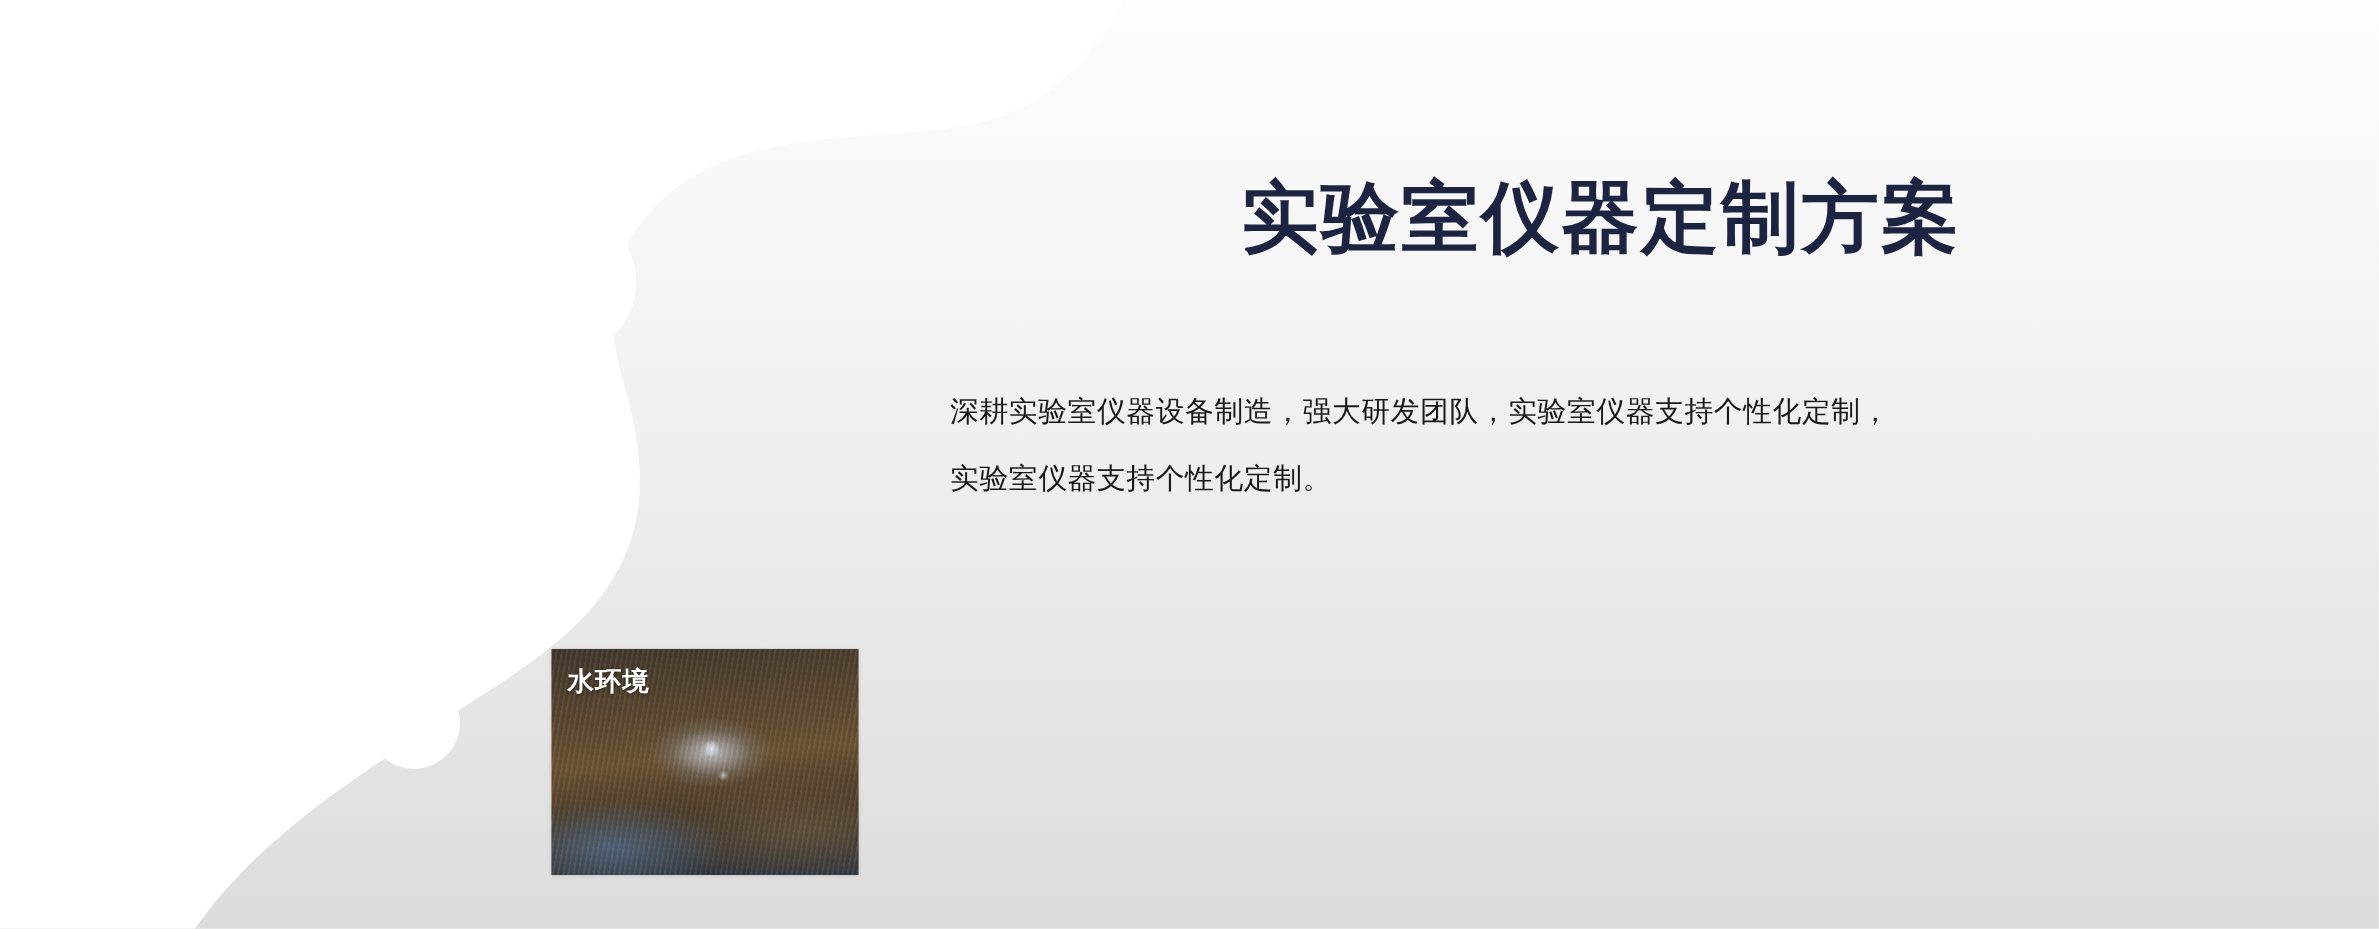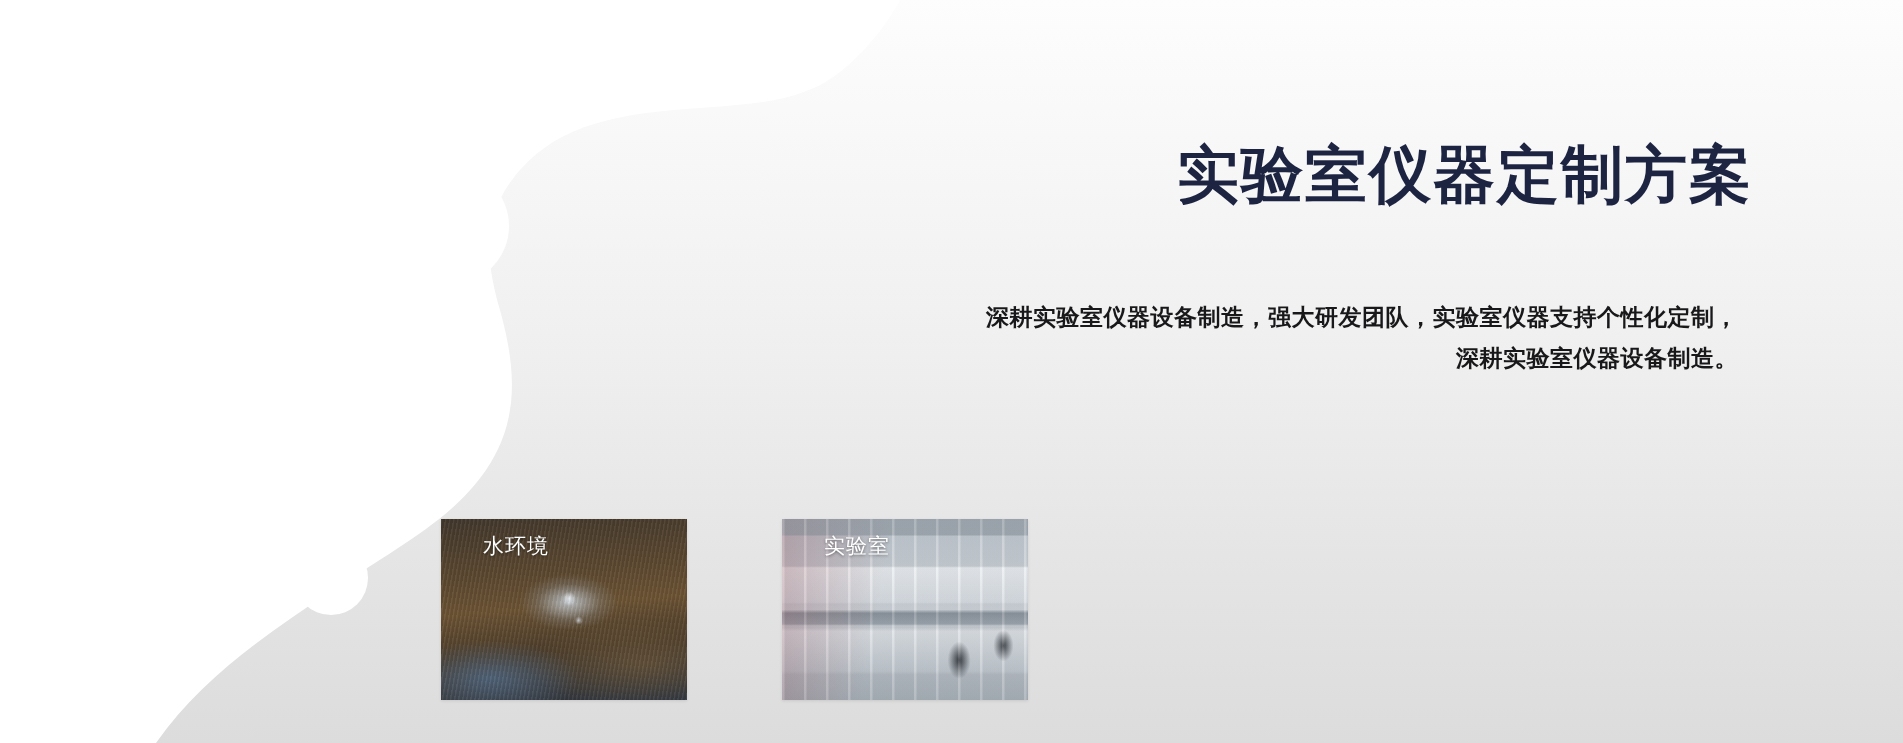--- a/index.html
+++ b/index.html
@@ -12,21 +12,20 @@
     overflow: hidden;
     font-family: "Liberation Sans", "DejaVu Sans", sans-serif;
   }
 
   #banner {
     position: relative;
     width: 1903px;
     height: 743px;
     background: linear-gradient(to bottom, #fdfdfd 0%, #f7f7f7 22%, #efefef 48%, #e6e6e6 72%, #dcdcdc 100%);
     overflow: hidden;
-    text-align: right;
   }
 
   
   #deco-layer {
     position: absolute;
     left: 0; top: 0;
     width: 1903px; height: 743px;
     pointer-events: none;
   }
 
@@ -48,24 +47,24 @@
     font-family: "Liberation Sans", "DejaVu Sans", sans-serif;
   }
 
   #subtitle-block {
     position: absolute;
     left: 748px;
     top: 297px;
     width: 990px;
   }
   .subtitle-line {
-    margin: 0;
+    margin: 12px;
     font-size: 23px;
     line-height: 41px;
-    font-weight: bold;
+    font-weight: normal;
     color: #18181a;
     letter-spacing: 0.5px;
     white-space: nowrap;
   }
 
   
   #card-strip {
     position: absolute;
     left: 441px;
     top: 519px;
@@ -88,26 +87,25 @@
     width: 100%;
     height: 100%;
   }
   .env-card .card-label {
     position: absolute;
     left: 13px;
     top: 13px;
     font-size: 21px;
     line-height: 27px;
     color: #ffffff;
-    font-weight: normal;
+    font-weight: bold;
     letter-spacing: 1px;
     text-shadow: 0 1px 3px rgba(0,0,0,0.45);
     white-space: nowrap;
     z-index: 3;
-    margin-left: 29px;
   }
 
   
   .photo-water {
     background:
       radial-gradient(ellipse 70px 40px at 52% 46%, rgba(200,210,220,0.85) 0%, rgba(150,160,170,0.25) 45%, rgba(0,0,0,0) 70%),
       radial-gradient(ellipse 120px 50px at 20% 88%, rgba(90,130,175,0.55) 0%, rgba(40,60,80,0) 75%),
       radial-gradient(ellipse 150px 60px at 82% 80%, rgba(120,95,60,0.55) 0%, rgba(40,32,20,0) 75%),
       linear-gradient(175deg, #41372c 0%, #59462f 28%, #6b5233 48%, #4b3c2a 70%, #2e3642 100%);
   }
@@ -216,32 +214,28 @@
     <circle cx="450" cy="226" r="59" fill="#ffffff"></circle>
     <circle cx="331" cy="578" r="37" fill="#ffffff"></circle>
   </svg>
 
   <div id="headline-block">
     <h1 id="page-title">实验室仪器定制方案</h1>
   </div>
 
   <div id="subtitle-block">
     <p class="subtitle-line">深耕实验室仪器设备制造，强大研发团队，实验室仪器支持个性化定制，</p>
-    <p class="subtitle-line">深耕实验室仪器设备制造。</p>
+    <p class="subtitle-line">实验室仪器支持个性化定制。</p>
   </div>
 
   <div id="card-strip">
 
     <div class="env-card">
       <div class="photo photo-water"></div>
       <span class="card-label">水环境</span>
     </div>
 
 
-    <div class="env-card">
-      <div class="photo photo-lab"></div>
-      <span class="card-label">实验室</span>
-    </div>
 
 
   </div>
 
 </div>
 
 </body></html>

